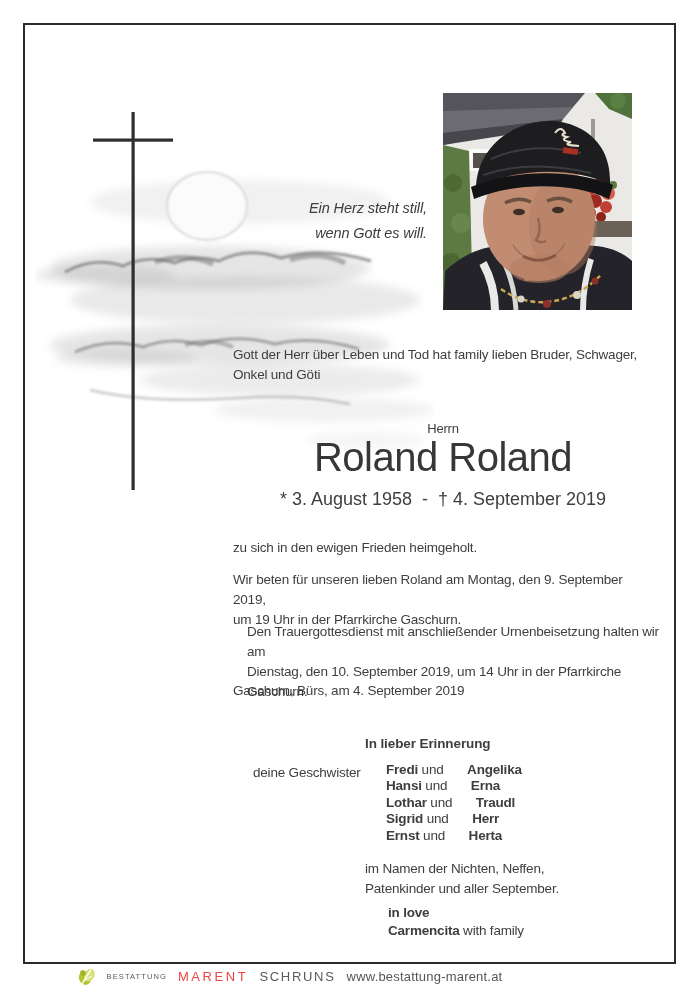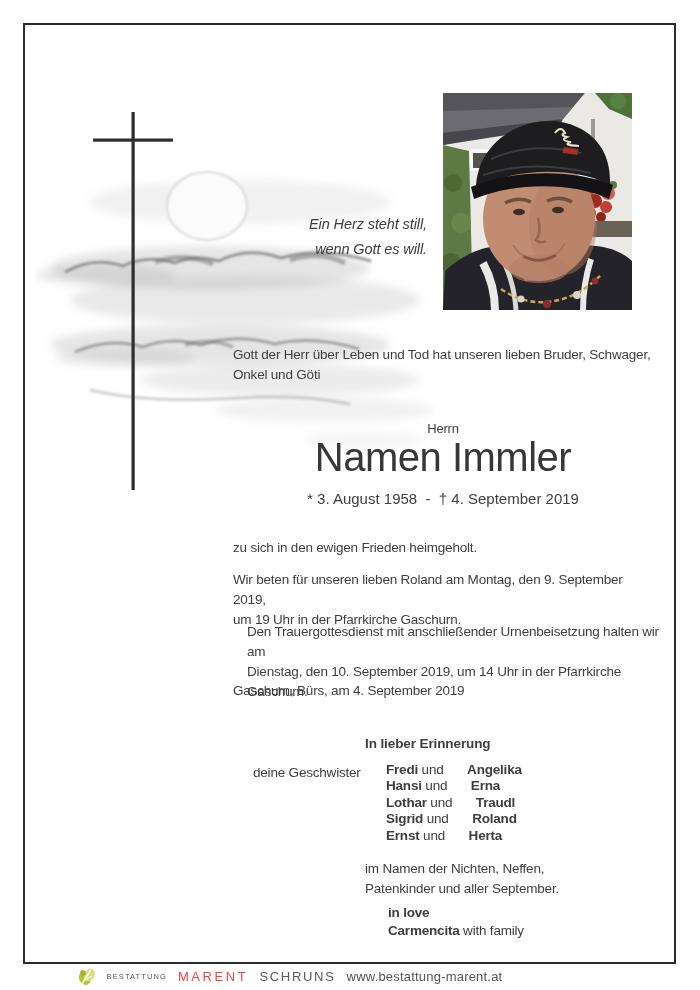--- a/index.html
+++ b/index.html
@@ -11,30 +11,30 @@
   }
   .abs{position:absolute;}
   .card-border{
     left:23px;top:23px;width:653px;height:941px;
     border:2px solid #2b2b2b;box-sizing:border-box;
   }
   .artwork{left:35px;top:90px;width:400px;height:405px;}
   .photo{left:443px;top:93px;width:189px;height:217px;overflow:hidden;}
   .quote{
     right:273px;top:196px;text-align:right;font-style:italic;
-    font-size:14.5px;line-height:24.5px;letter-spacing:-0.1px;color:#3c3c3c;margin-top:16px;
+    font-size:14.5px;line-height:24.5px;letter-spacing:-0.1px;color:#3c3c3c;
   }
   .col{left:233px;width:420px;}
   .intro{top:345px;}
   .salutation{top:419px;text-align:center;font-size:13px;}
   .deceased-name{
     top:434px;text-align:center;font-size:40px;line-height:46px;
     letter-spacing:-0.5px;color:#39363a;
   }
-  .dates{top:489px;text-align:center;font-size:15px;white-space:pre;letter-spacing:0;}
+  .dates{top:489px;text-align:center;font-size:18px;white-space:pre;letter-spacing:0;}
   .p1{top:538px;}
   .p2{top:570px;}
   .p3{top:622px;margin-left:14px;}
   .dateline{top:681px;}
   .rem-title{left:365px;top:734px;font-weight:bold;letter-spacing:-0.1px;}
   .relation{left:253px;top:763px;}
   .siblings{left:366px;top:762px;line-height:16.4px;}
   .siblings .b, .bold{font-weight:bold;margin-left:20px;}
   .behalf{left:365px;top:859px;line-height:20px;}
   .closing{left:368px;top:904px;line-height:17.5px;}
@@ -164,47 +164,47 @@
     <circle cx="152" cy="188" r="3.5" fill="#8c2f2a"></circle>
   </svg>
 </div>
 
 <div class="abs quote">
   <div>Ein Herz steht still,</div>
   <div>wenn Gott es will.</div>
 </div>
 
 <div class="abs col intro">
-  <div>Gott der Herr über Leben und Tod hat unseren lieben Bruder, Schwager,</div>
+  <div>Gott der Herr über Leben und Tod hat family lieben Bruder, Schwager,</div>
   <div>Onkel und Göti</div>
 </div>
 
 <div class="abs col salutation">Herrn</div>
-<div class="abs col deceased-name">Namen Immler</div>
+<div class="abs col deceased-name">Roland Roland</div>
 <div class="abs col dates">* 3. August 1958  -  † 4. September 2019</div>
 
 <div class="abs col p1">zu sich in den ewigen Frieden heimgeholt.</div>
 <div class="abs col p2">
   <div>Wir beten für unseren lieben Roland am Montag, den 9. September 2019,</div>
   <div>um 19 Uhr in der Pfarrkirche Gaschurn.</div>
 </div>
 <div class="abs col p3">
   <div>Den Trauergottesdienst mit anschließender Urnenbeisetzung halten wir am</div>
   <div>Dienstag, den 10. September 2019, um 14 Uhr in der Pfarrkirche Gaschurn.</div>
 </div>
 <div class="abs col dateline">Gaschurn, Bürs, am 4. September 2019</div>
 
 <div class="abs rem-title">In lieber Erinnerung</div>
 <div class="abs relation">deine Geschwister</div>
 
 <div class="abs siblings">
   <div><span class="b">Fredi</span> <span>und</span> <span class="b">Angelika</span></div>
   <div><span class="b">Hansi</span> <span>und</span> <span class="b">Erna</span></div>
   <div><span class="b">Lothar</span> <span>und</span> <span class="b">Traudl</span></div>
-  <div><span class="b">Sigrid</span> <span>und</span> <span class="b">Roland</span></div>
+  <div><span class="b">Sigrid</span> <span>und</span> <span class="b">Herr</span></div>
   <div><span class="b">Ernst</span> <span>und</span> <span class="b">Herta</span></div>
 </div>
 
 <div class="abs behalf">
   <div>im Namen der Nichten, Neffen,</div>
   <div>Patenkinder und aller September.</div>
 </div>
 
 <div class="abs closing">
   <div class="bold">in love</div>

